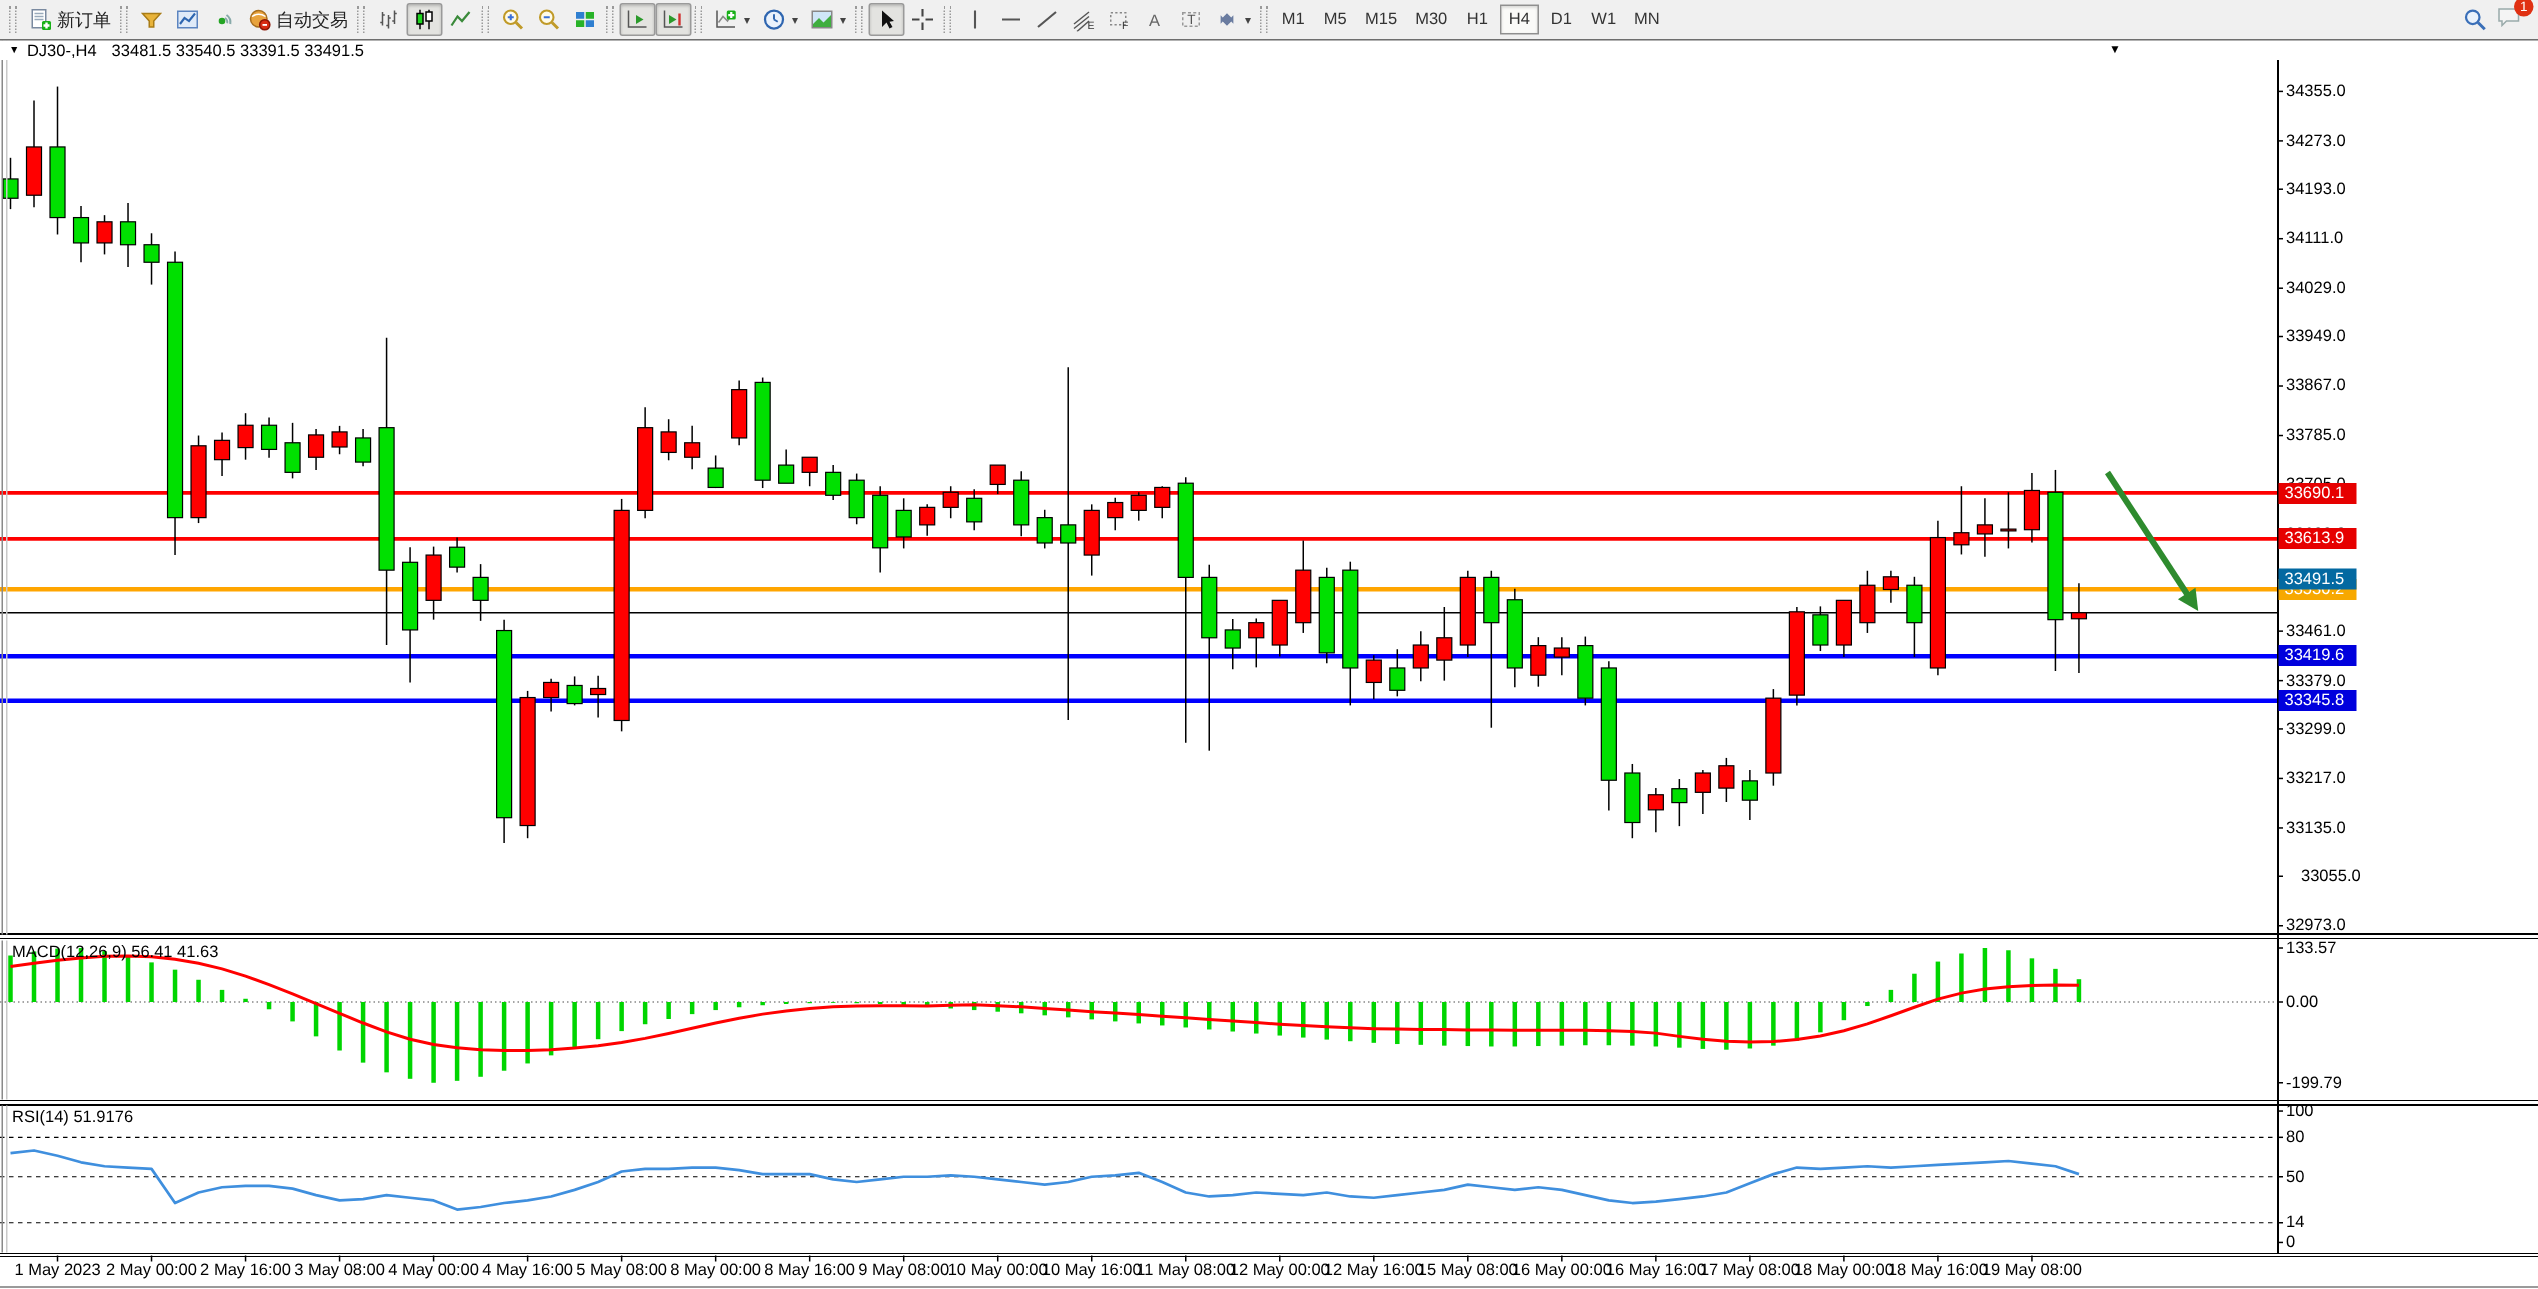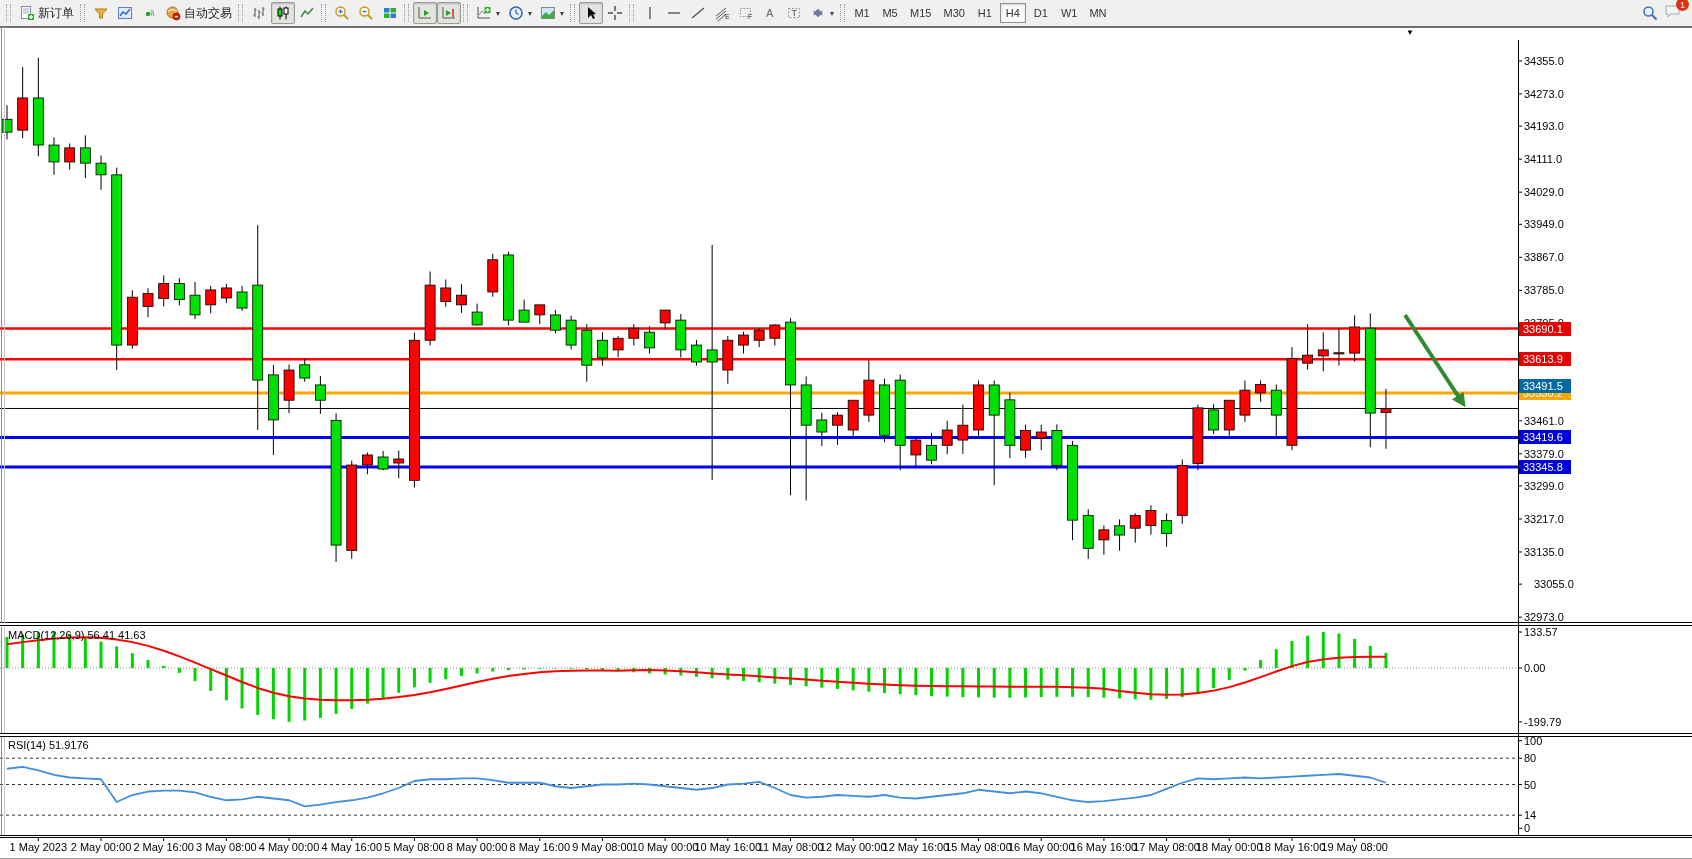--- a/index.html
+++ b/index.html
@@ -293,20 +293,25 @@
         </svg>
       <div style="position:relative">
         <svg width="18" height="16">
             <path d="M2 3 h13 v8 h-8 l-3 3 v-3 h-2 Z" fill="#f4f4f4" stroke="#9aa"></path>
           </svg>
         <span class="badge">1</span>
       </div>
     </div>
   </div>
 
+  <div class="title-strip">
+    <span class="tri">▼</span>
+    <span>DJ30-,H4</span>
+    <span class="ohlc">33481.5 33540.5 33391.5 33491.5</span>
+  </div>
   <div class="shift-marker">▼</div>
 
   <svg id="plot-svg" width="1692" height="859">
       <line x1="0" y1="27.5" x2="1692" y2="27.5" stroke="#6e6e6e" shape-rendering="crispEdges"></line>
       <line x1="0" y1="622.5" x2="1692" y2="622.5" stroke="#000" shape-rendering="crispEdges"></line>
       <line x1="0" y1="625.5" x2="1692" y2="625.5" stroke="#000" shape-rendering="crispEdges"></line>
       <line x1="0" y1="733.5" x2="1692" y2="733.5" stroke="#000" shape-rendering="crispEdges"></line>
       <line x1="0" y1="736.5" x2="1692" y2="736.5" stroke="#000" shape-rendering="crispEdges"></line>
       <line x1="0" y1="835.5" x2="1692" y2="835.5" stroke="#000" shape-rendering="crispEdges"></line>
       <line x1="0" y1="837.5" x2="1692" y2="837.5" stroke="#000" shape-rendering="crispEdges"></line>

